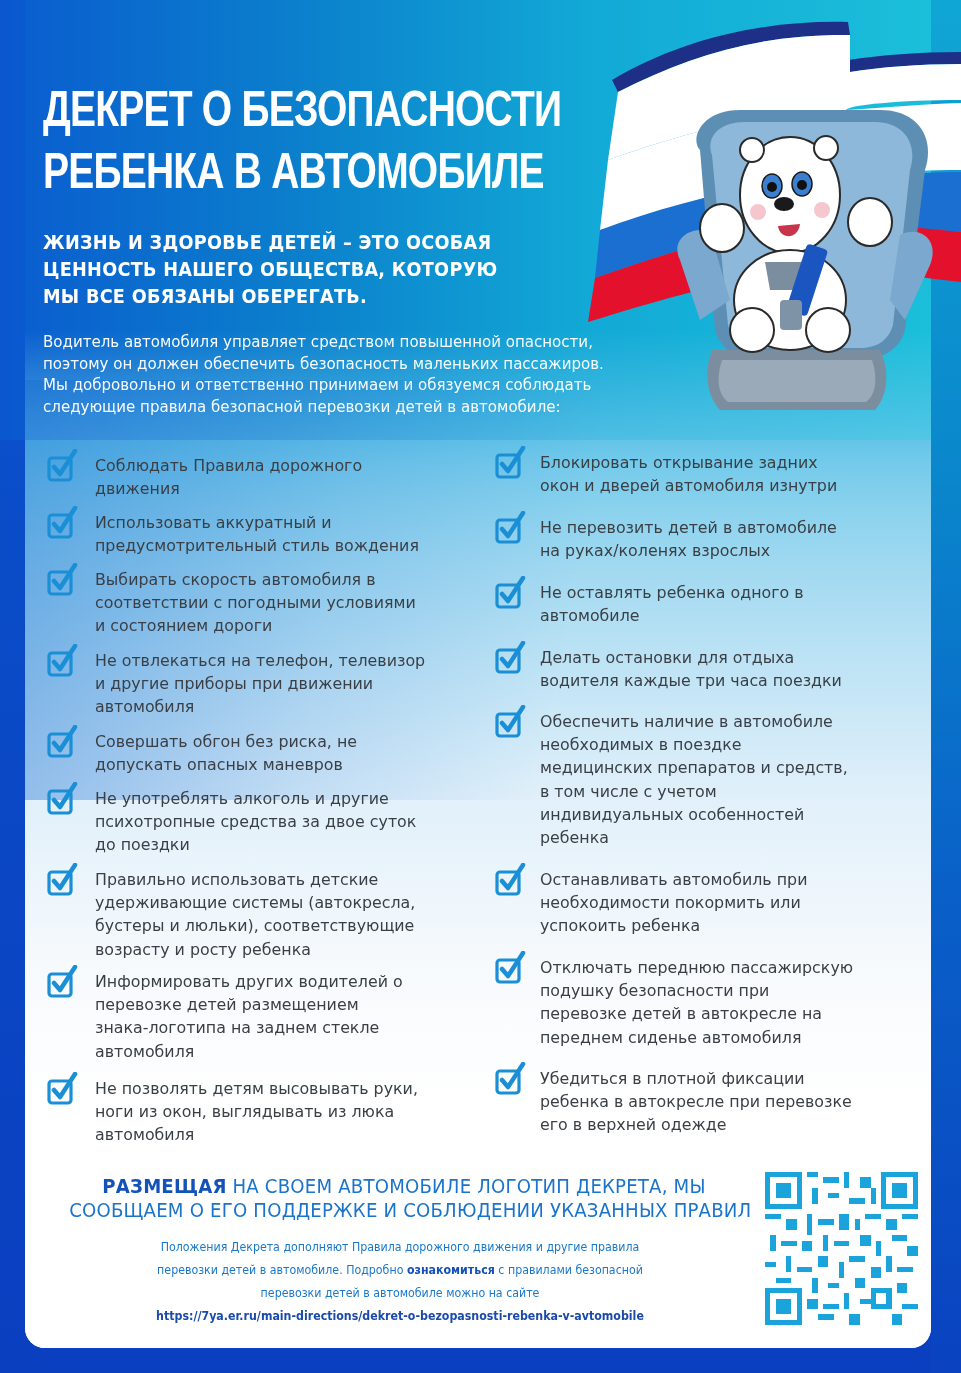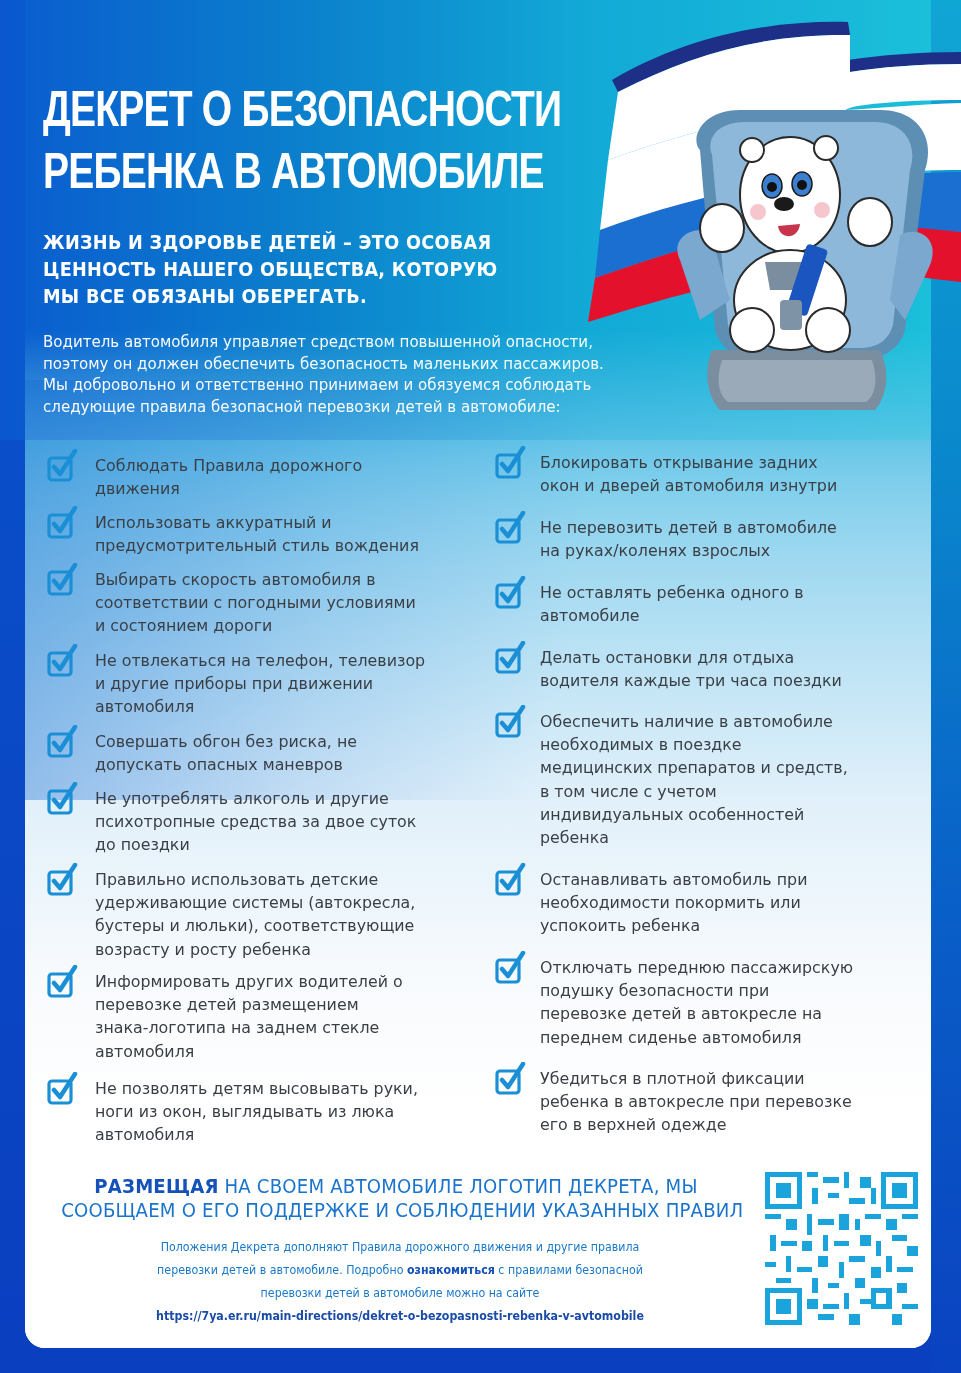--- a/index.html
+++ b/index.html
@@ -112,21 +112,21 @@
     font-size: 16.5px;
     line-height: 23.2px;
     color: #3a3f45;
     white-space: pre;
     transform: scaleX(0.96);
     transform-origin: left top;
   }
   .col-right .item .txt { left: 45px; }
 
   .footer-headline {
-    position: absolute; left: 36px; top: 1175px; width: 720px;
+    position: absolute; left: 44px; top: 1175px; width: 720px;
     text-align: center;
     font-family: "DejaVu Sans", sans-serif;
     font-size: 19.5px;
     line-height: 24px;
     color: #1b74cc;
     letter-spacing: 0.2px;
   }
   .footer-headline .strong { font-weight: bold; color: #1452b9; }
   .footer-line { display: block; white-space: nowrap; transform: scaleX(0.93); transform-origin: center top; }
 

